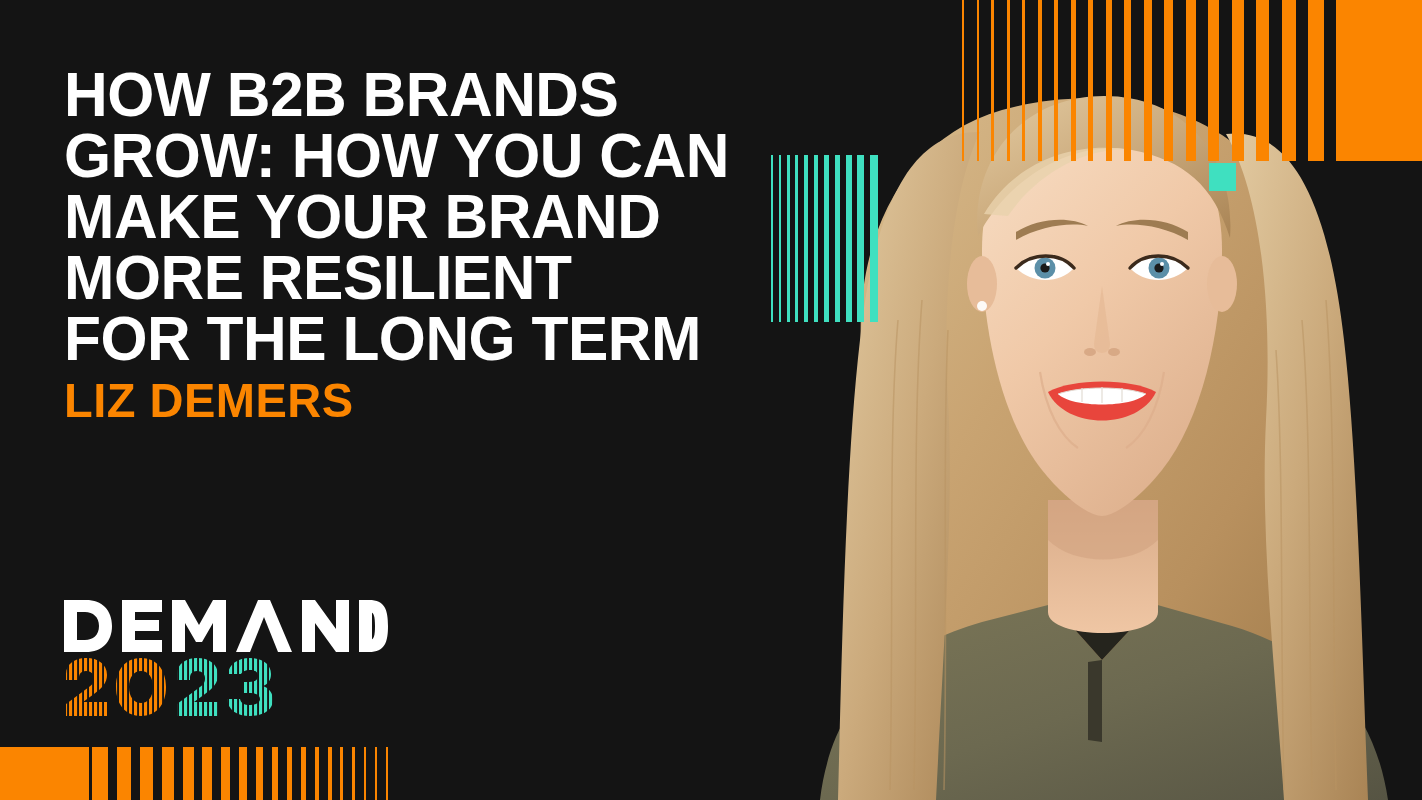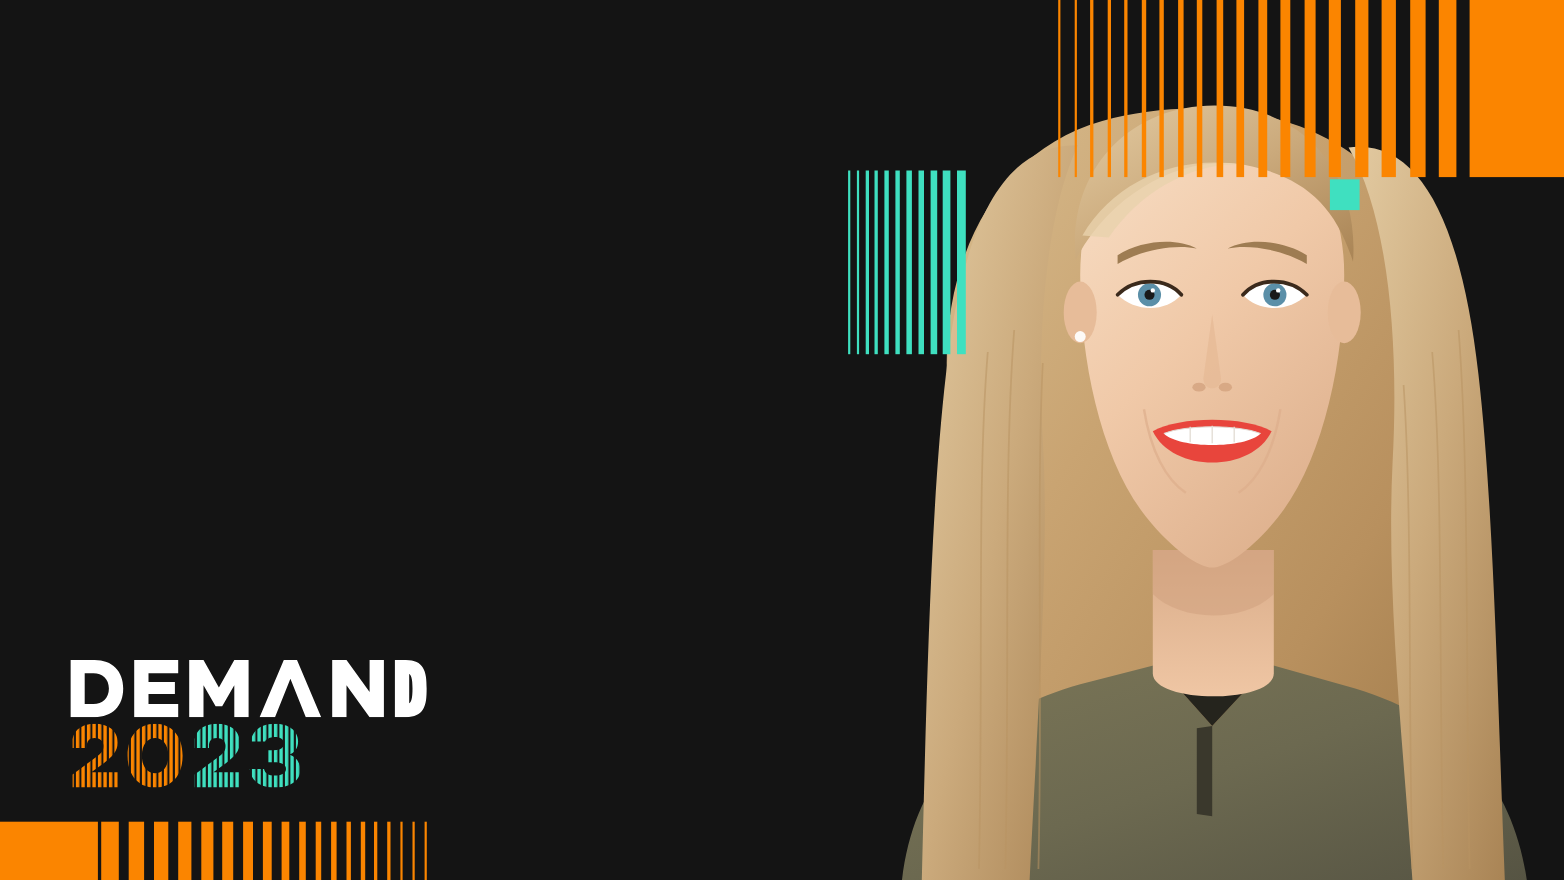--- a/index.html
+++ b/index.html
@@ -294,20 +294,30 @@
       <div class="bar" style="width: 5px; background: rgb(251, 133, 0); margin-right: 8.89474px;"></div>
       <div class="bar" style="width: 4px; background: rgb(251, 133, 0); margin-right: 8.89474px;"></div>
       <div class="bar" style="width: 4px; background: rgb(251, 133, 0); margin-right: 8.89474px;"></div>
       <div class="bar" style="width: 3px; background: rgb(251, 133, 0); margin-right: 8.89474px;"></div>
       <div class="bar" style="width: 3px; background: rgb(251, 133, 0); margin-right: 8.89474px;"></div>
       <div class="bar" style="width: 2px; background: rgb(251, 133, 0); margin-right: 8.89474px;"></div>
       <div class="bar" style="width: 2px; background: rgb(251, 133, 0); margin-right: 8.89474px;"></div>
       <div class="bar" style="width: 2px; background: rgb(251, 133, 0); margin-right: 8.89474px;"></div>
     </div>
 
+  <div id="title-block">
+    <h1 class="headline">
+      <span>HOW B2B BRANDS</span><br>
+      <span>GROW: HOW YOU CAN</span><br>
+      <span>MAKE YOUR BRAND</span><br>
+      <span>MORE RESILIENT</span><br>
+      <span>FOR THE LONG TERM</span>
+    </h1>
+    <p class="speaker">LIZ DEMERS</p>
+  </div>
 
   <div id="logo">
     <svg id="logo-wordmark" width="324" height="52" viewBox="0 0 324 52" aria-hidden="true">
       <g fill="#FFFFFF">
 
         <path d="M0 0 H22 C38 0 48 10 48 26 C48 42 38 52 22 52 H0 Z M13 12 V40 H21 C29 40 35 35 35 26 C35 17 29 12 21 12 Z"></path>
 
         <path d="M58 0 H98 V12 H71 V20 H95 V31 H71 V40 H98 V52 H58 Z"></path>
 
         <path d="M108 0 H121 L135 25 L149 0 H162 V52 H149 V23 L138 42 H132 L121 23 V52 H108 Z"></path>

